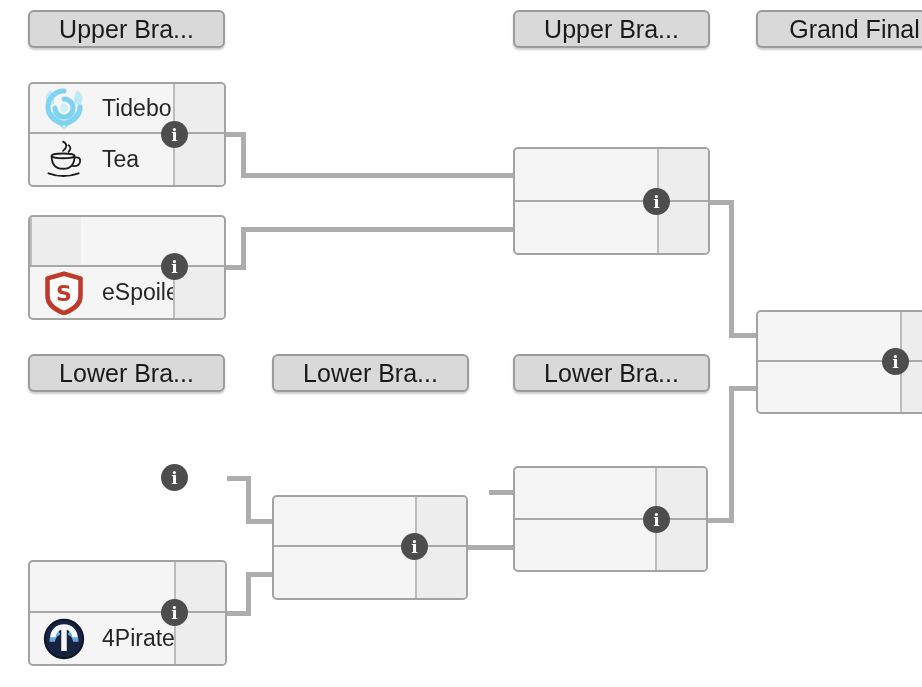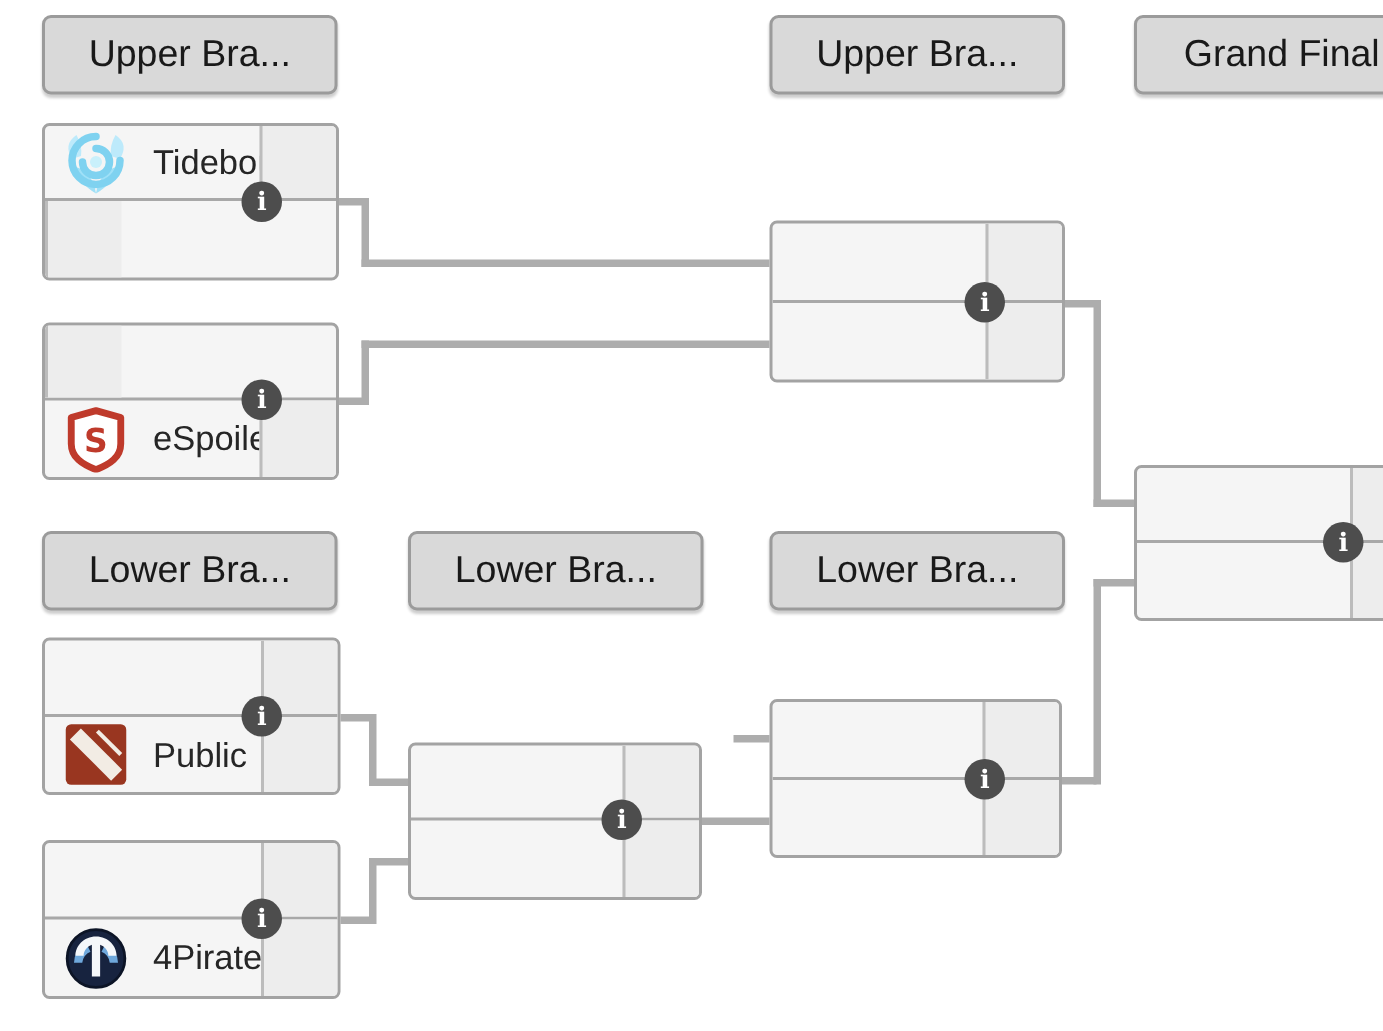--- a/index.html
+++ b/index.html
@@ -1,19 +1,19 @@
 <!DOCTYPE html>
 <html><head>
 <meta charset="utf-8">
 <style>
   html,body{margin:0;padding:0;width:922px;height:687px;background:#ffffff;overflow:hidden;
             font-family:"Liberation Sans",sans-serif;}
   .stage{position:relative;width:922px;height:687px;}
 
-  .hdr{position:absolute;width:197px;height:53px;box-sizing:border-box;background:#d9d9d9;
+  .hdr{position:absolute;width:197px;height:38px;box-sizing:border-box;background:#d9d9d9;
        border:2px solid #9b9b9b;border-radius:6px;box-shadow:0 2px 2px rgba(0,0,0,.2);
        display:flex;align-items:center;justify-content:center;font-size:25px;color:#191919;
        white-space:nowrap;overflow:hidden;padding:0 10px;cursor:pointer;z-index:3;}
 
   .match{position:absolute;box-sizing:border-box;background:#f5f5f5;border:2px solid #a3a3a3;
          border-radius:5px;overflow:hidden;z-index:2;}
   .row{display:flex;align-items:stretch;box-sizing:border-box;}
   .row.top{height:var(--r0,50px);border-bottom:2px solid #a8a8a8;}
   .row.bot{height:calc(100% - var(--r0,50px));}
   .namecell{flex:1;display:flex;align-items:center;gap:14px;padding-left:10px;overflow:hidden;}
@@ -74,20 +74,33 @@
               <path d="M24 15 a9 9 0 1 1 -9 9"></path>
             </g>
             <circle cx="24" cy="24" r="4" fill="#c9f0fb"></circle>
           </svg>
         </span>
         <span class="tname">Tidebound</span>
       </div>
       <div class="scorecell"></div>
     </div>
     <div class="row bot">
+      <div class="namecell">
+        <span class="logo">
+          <svg viewBox="0 0 48 48" width="44" height="44" fill="none" stroke="#1e1e1e" stroke-width="2" stroke-linecap="round">
+            <path d="M23 4 q7 4 0 10"></path>
+            <path d="M29 8 q4 3 0 7"></path>
+            <ellipse cx="23" cy="19.5" rx="12.5" ry="2.6"></ellipse>
+            <path d="M10.5 19.5 c0 9 4.5 14 12.5 14 c8 0 12.5 -5 12.5 -14"></path>
+            <path d="M35.5 21.5 q7 -1.5 6 4.5 q-1 5.5 -8.5 4.5"></path>
+            <path d="M7 38.5 q16 6 33 0"></path>
+          </svg>
+        </span>
+        <span class="tname">Tea</span>
+      </div>
       <div class="scorecell"></div>
     </div>
   </div>
 
   <div class="match" style="left:28px;top:215px;width:198px;height:105px;--r0:50px">
     <div class="row top">
       <div class="scorecell"></div>
     </div>
     <div class="row bot">
       <div class="namecell">
@@ -126,41 +139,20 @@
       <div class="scorecell"></div>
     </div>
     <div class="row bot">
       <div class="namecell">
           <span class="tname"></span>
         </div>
       <div class="scorecell"></div>
     </div>
   </div>
 
-  <div class="match" style="left:28px;top:425px;width:199px;height:105px;--r0:51px">
-    <div class="row top">
-      <div class="namecell">
-          <span class="tname"></span>
-        </div>
-      <div class="scorecell"></div>
-    </div>
-    <div class="row bot">
-      <div class="namecell">
-        <span class="logo">
-          <svg viewBox="0 0 48 48" width="44" height="44">
-            <rect x="2" y="2" width="44" height="44" rx="4" fill="#993620"></rect>
-            <polygon points="5,13 13,5 43,35 35,43" fill="#f2ece4"></polygon>
-            <line x1="25" y1="7" x2="42" y2="24" stroke="#f2ece4" stroke-width="3"></line>
-          </svg>
-        </span>
-        <span class="tname">Public</span>
-      </div>
-      <div class="scorecell"></div>
-    </div>
-  </div>
 
   <div class="match" style="left:28px;top:560px;width:199px;height:106px;--r0:51px">
     <div class="row top">
       <div class="namecell">
           <span class="tname"></span>
         </div>
       <div class="scorecell"></div>
     </div>
     <div class="row bot">
       <div class="namecell">

